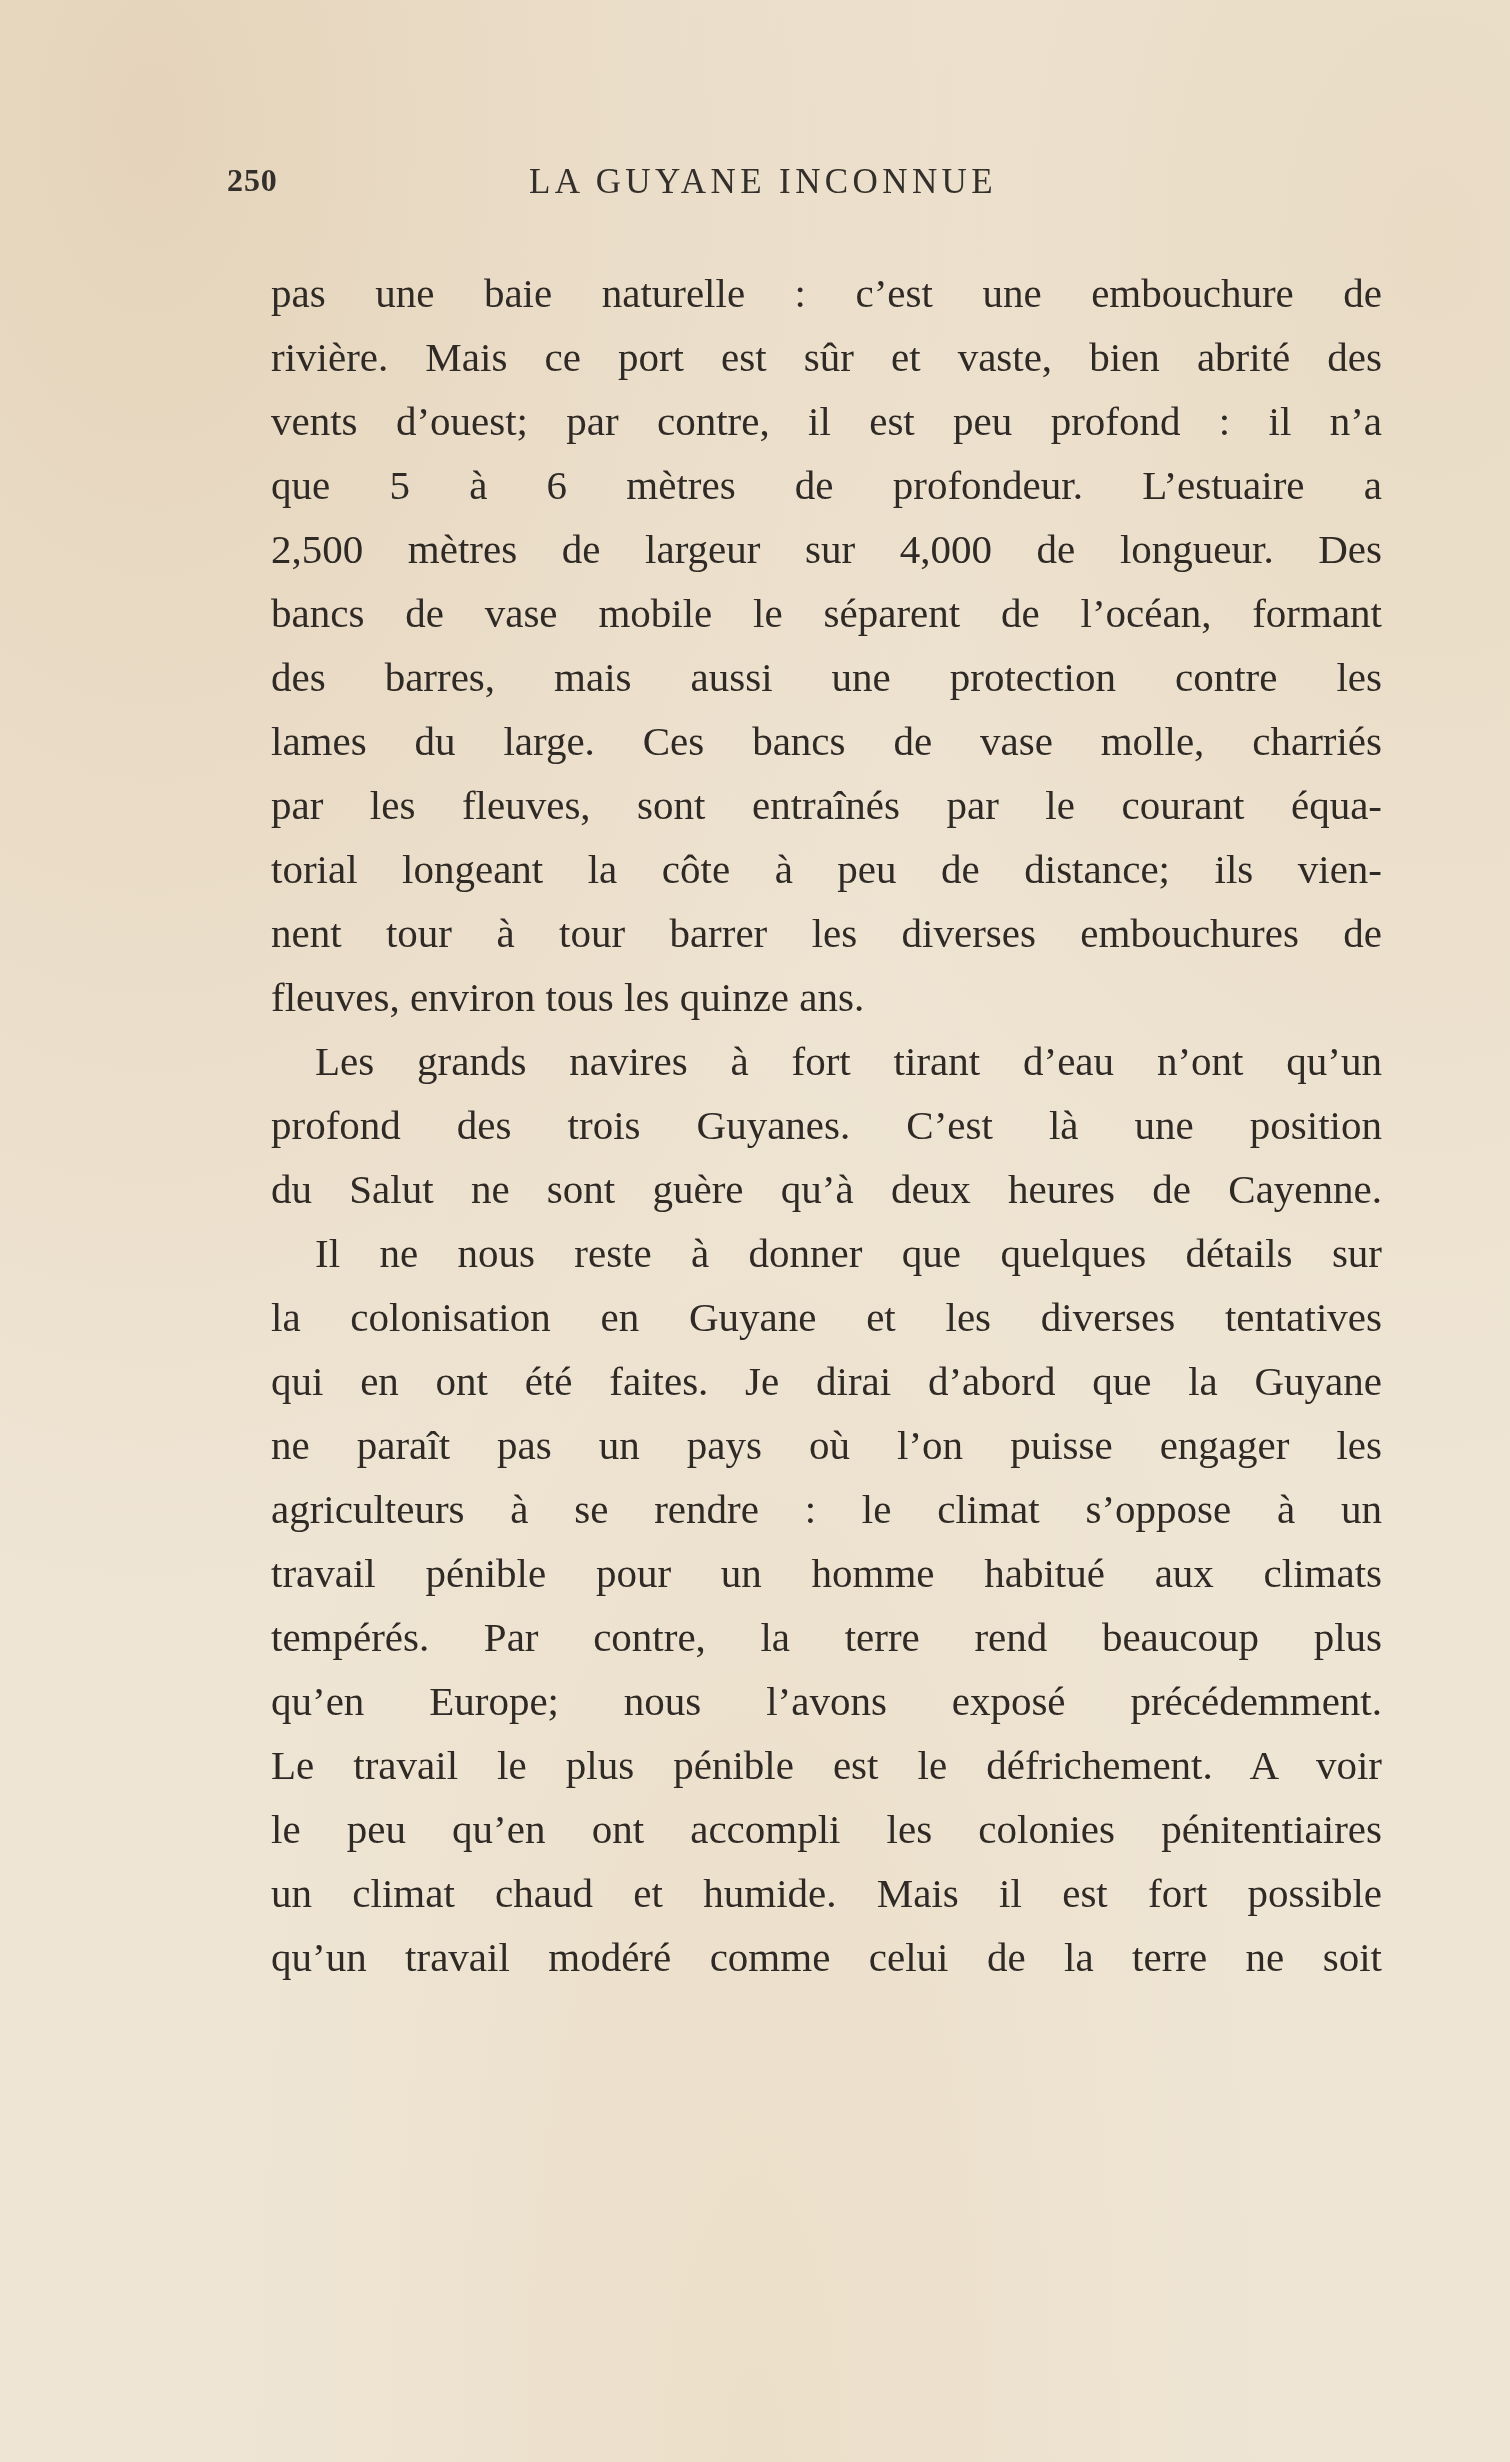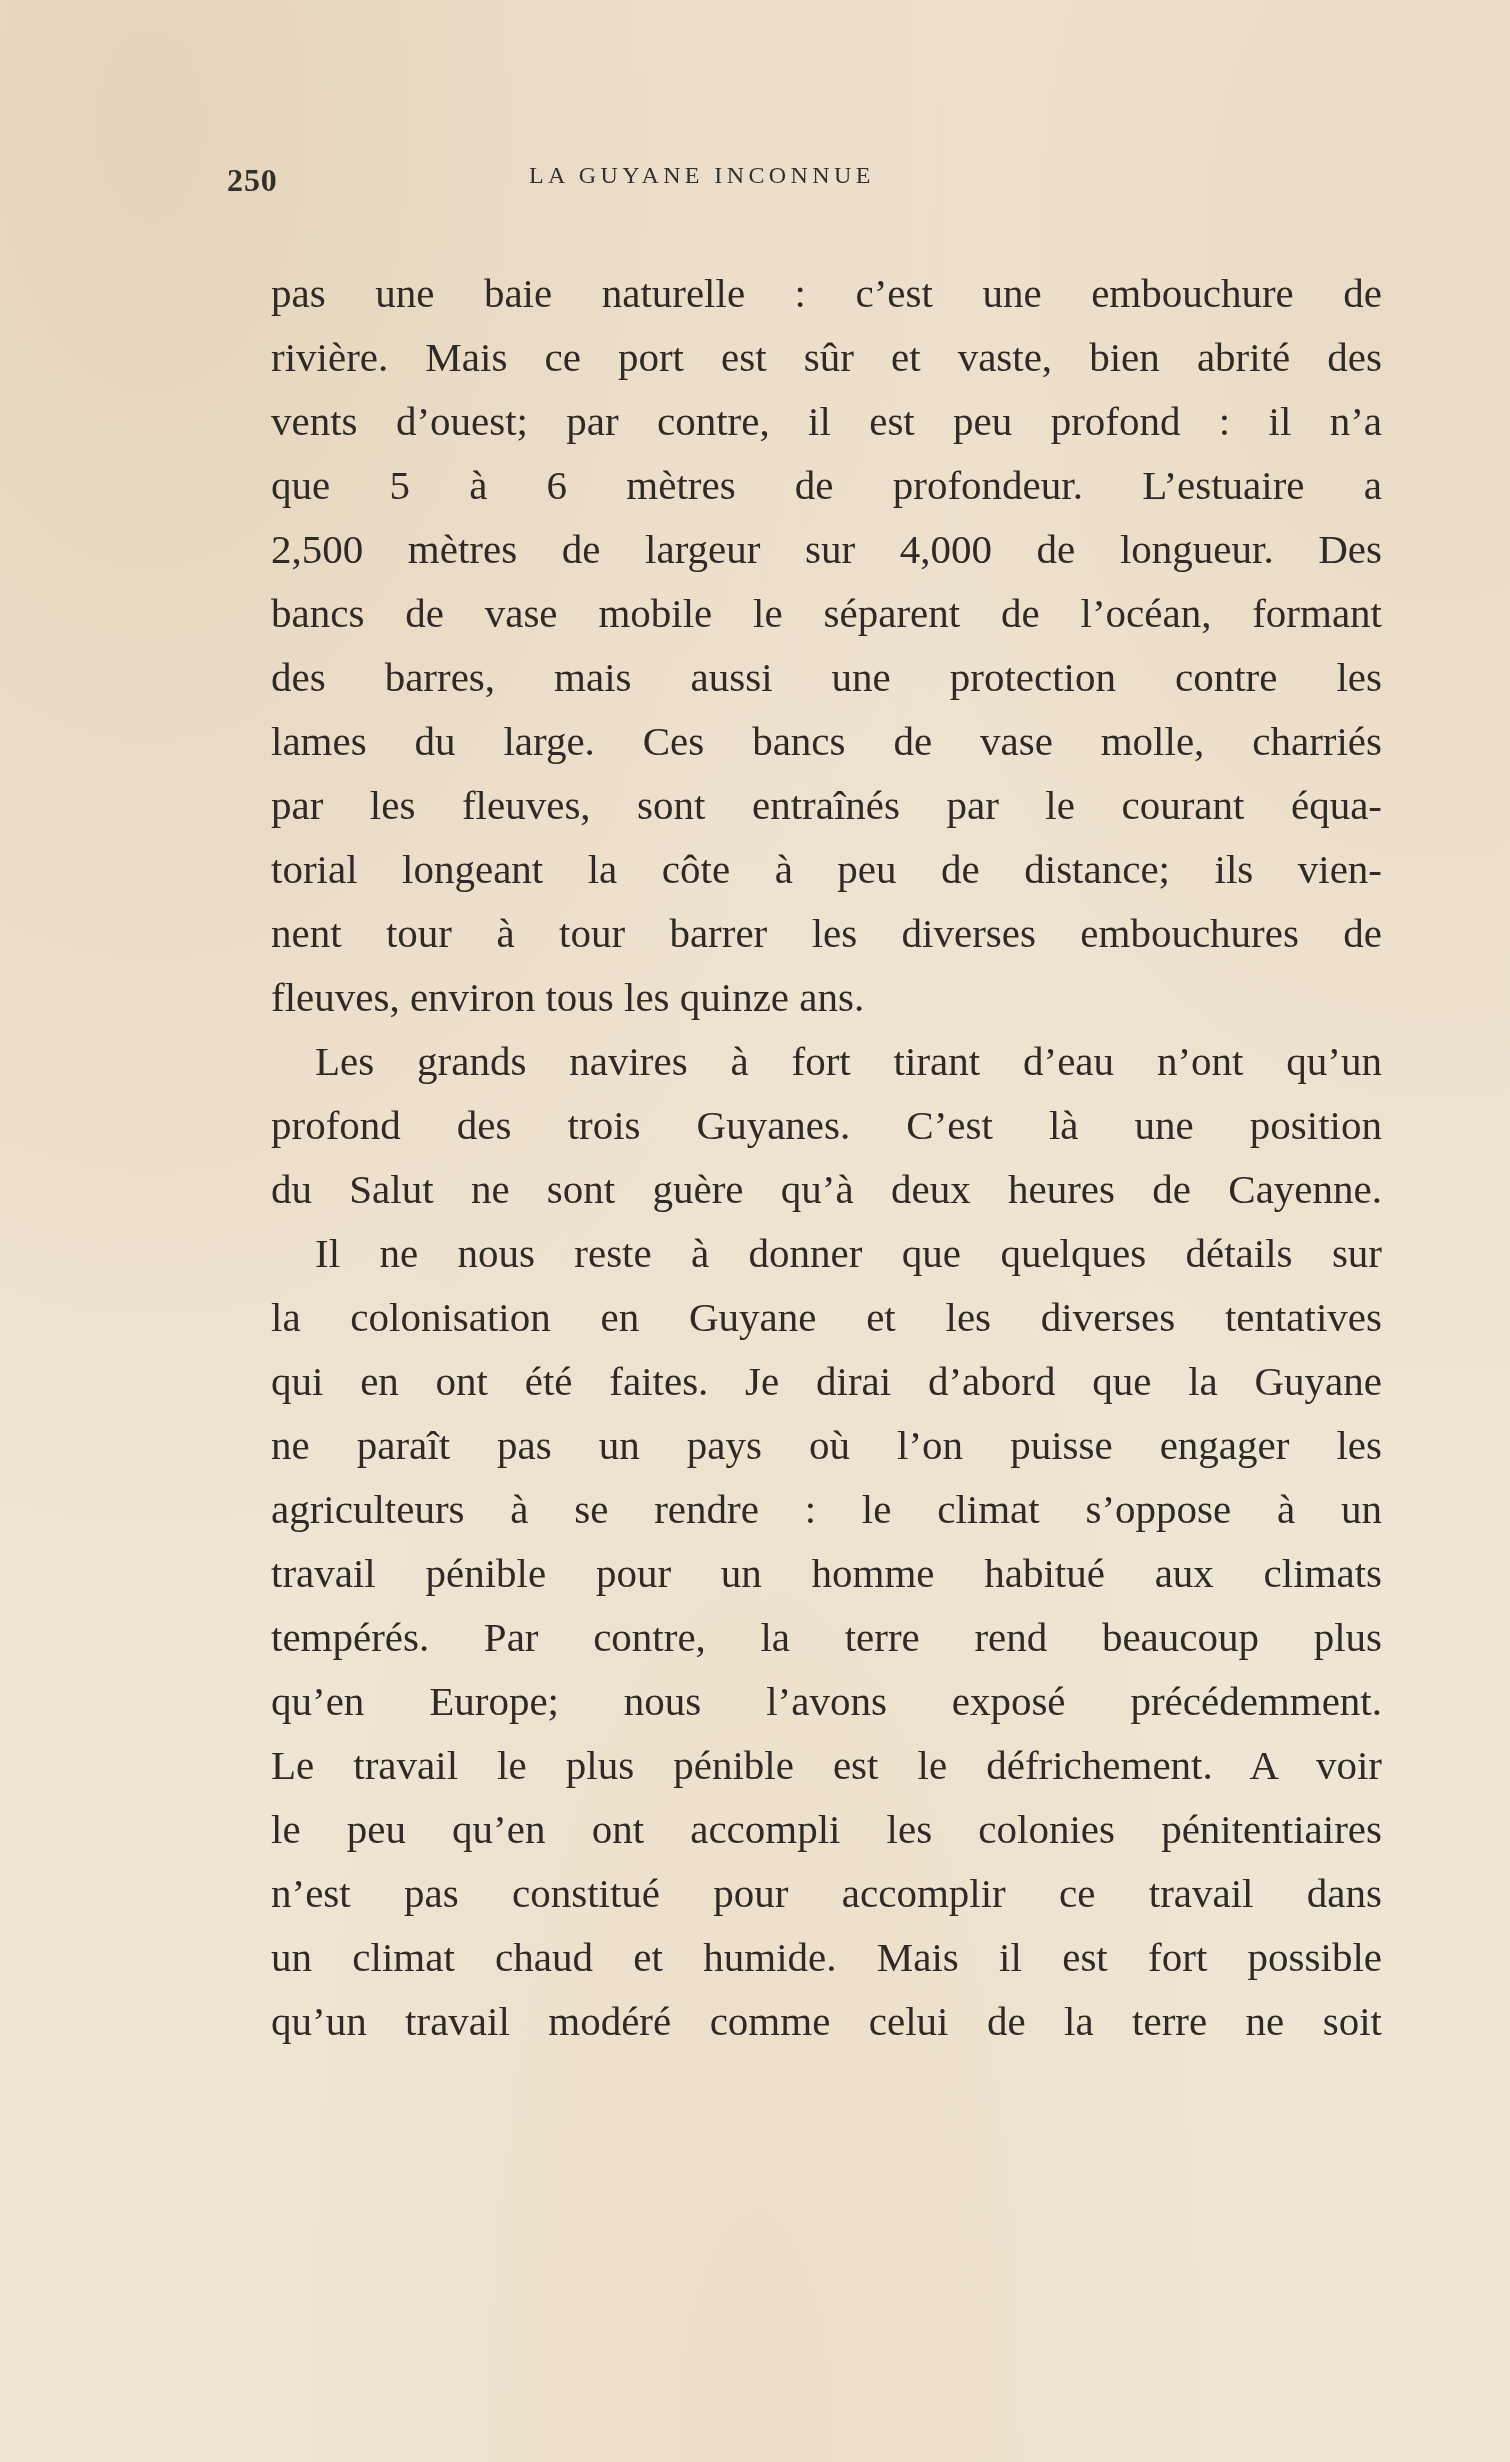--- a/index.html
+++ b/index.html
@@ -37,21 +37,21 @@
       left: 0;
       top: 7px;
       font-size: 32px;
       letter-spacing: 0.9px;
       font-weight: bold;
     }
     .running-title {
       position: absolute;
       left: 302px;
       top: 7px;
-      font-size: 24px;
+      font-size: 35px;
       letter-spacing: 4.4px;
     }
     .body-text {
       margin-top: 53px;
       font-size: 41px;
       line-height: 64px;
       color: #2f2a25;
       margin-left: 44px;
     }
     .line {
@@ -96,18 +96,17 @@
     <span class="line indent">Il ne nous reste à donner que quelques détails sur</span>
     <span class="line">la colonisation en Guyane et les diverses tentatives</span>
     <span class="line">qui en ont été faites. Je dirai d’abord que la Guyane</span>
     <span class="line">ne paraît pas un pays où l’on puisse engager les</span>
     <span class="line">agriculteurs à se rendre : le climat s’oppose à un</span>
     <span class="line">travail pénible pour un homme habitué aux climats</span>
     <span class="line">tempérés. Par contre, la terre rend beaucoup plus</span>
     <span class="line">qu’en Europe; nous l’avons exposé précédemment.</span>
     <span class="line">Le travail le plus pénible est le défrichement. A voir</span>
     <span class="line">le peu qu’en ont accompli les colonies pénitentiaires</span>
-    <span class="line">n’est pas constitué pour accomplir ce travail dans</span>
     <span class="line">un climat chaud et humide. Mais il est fort possible</span>
     <span class="line">qu’un travail modéré comme celui de la terre ne soit</span>
   </div>
 </div>
 
 
 </body></html>

